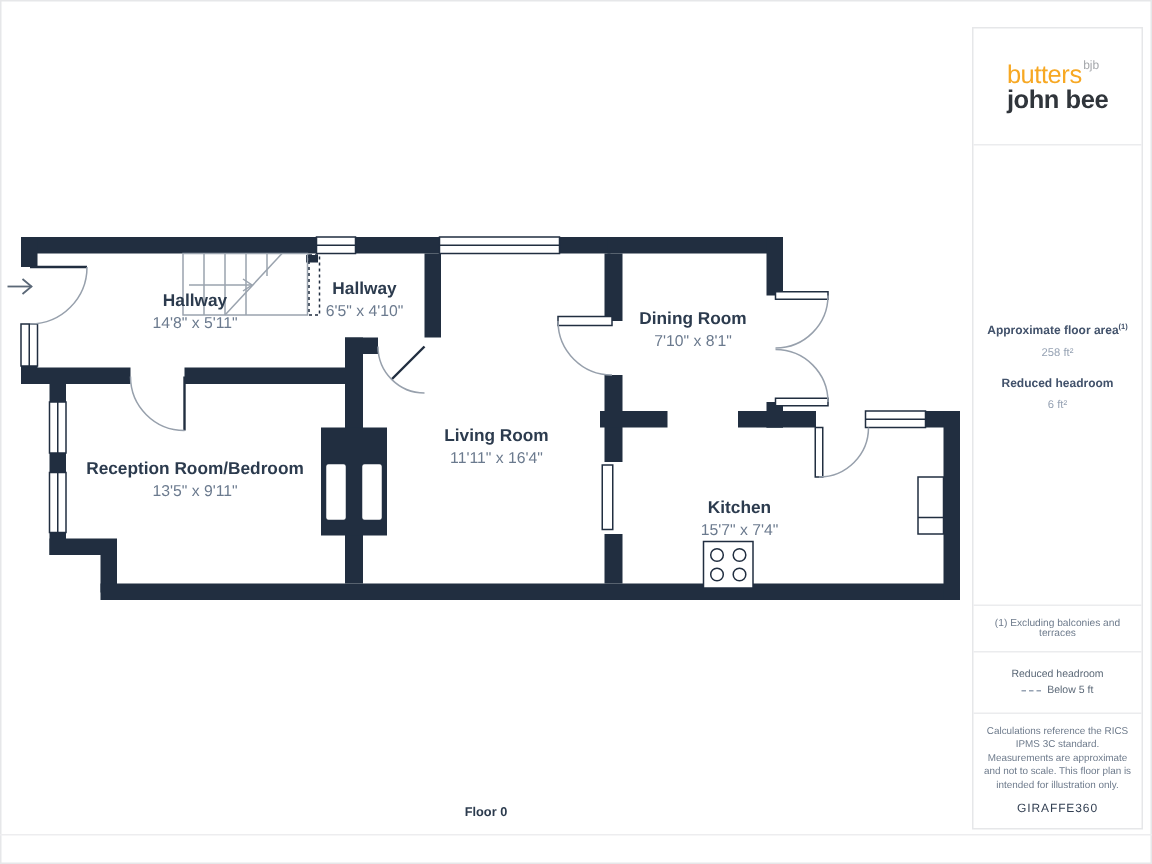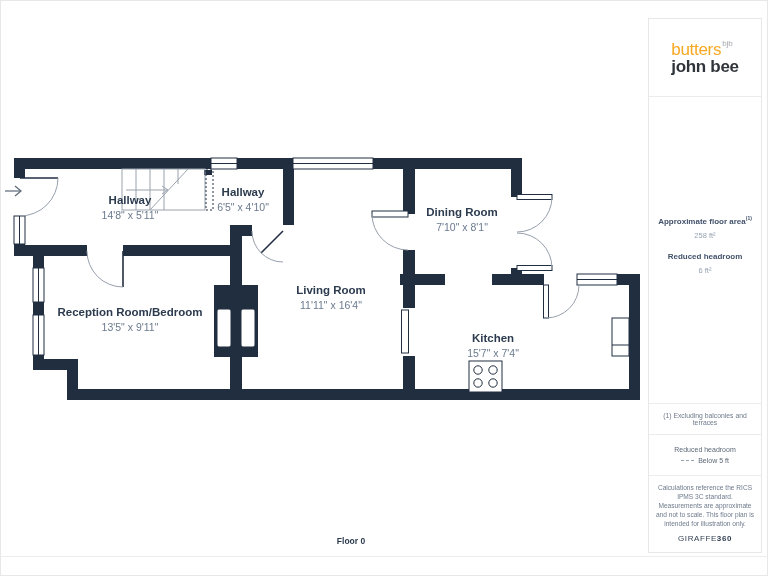--- a/index.html
+++ b/index.html
@@ -20,21 +20,21 @@
   .stairs line,.stairs rect,.stairs path{fill:none;stroke:#9aa3ae;stroke-width:1;}
   .dotted{fill:none;stroke:#212e40;stroke-width:1;stroke-dasharray:2,2;}
   .fixture{fill:#ffffff;stroke:#212e40;stroke-width:1;}
   .fixture-line{stroke:#212e40;stroke-width:1;}
   .room-name{font:bold 11.5px "Liberation Sans",sans-serif;fill:#2c3b4e;text-anchor:middle;}
   .room-dims{font:10.5px "Liberation Sans",sans-serif;fill:#6b7a8e;text-anchor:middle;}
   .nav-arrow{stroke:#5b6877;stroke-width:1.2;fill:none;}
 
   
   .floor-label{position:absolute;left:0;top:536px;width:648px;text-align:center;
-    font-size:8.5px;font-weight:bold;color:#2c3b4e;padding-left:27px;}
+    font-size:8.5px;font-weight:bold;color:#2c3b4e;}
   .bottom-rule{position:absolute;left:0;top:556px;width:768px;border-top:1px solid #ededef;}
 
   
   .sidebar{position:absolute;left:648px;top:18px;width:114px;height:535px;
     background:#fff;border:1px solid #e6e7e9;box-sizing:border-box;
     display:flex;flex-direction:column;}
   .sb-logo{height:77px;border-bottom:1px solid #ebecee;display:flex;
     align-items:center;justify-content:center;flex:none;}
   .logo{text-align:left;line-height:0.95;}
   .logo .butters{color:#f7a823;font-weight:normal;font-size:17px;letter-spacing:-0.3px;}
@@ -50,21 +50,21 @@
     text-align:center;padding:0 4px;}
   .sb-legend{flex:none;height:40px;border-top:1px solid #ebecee;display:flex;
     flex-direction:column;align-items:center;justify-content:center;gap:4px;}
   .legend-title{font-size:7px;color:#5b6877;}
   .legend-row{font-size:7px;color:#5b6877;display:flex;align-items:center;}
   .dash{display:inline-block;width:13px;border-top:1px dashed #97a3b4;margin-right:4px;}
   .sb-foot{flex:none;height:77px;border-top:1px solid #ebecee;text-align:center;
     padding:8px 6px 0 6px;box-sizing:border-box;}
   .disclaimer{margin:0;font-size:6.6px;line-height:1.35;color:#6e7b8c;}
   .giraffe{margin-top:6px;font-size:8px;letter-spacing:0.6px;color:#323f52;}
-  .giraffe b{font-weight:bold;}
+  .giraffe b{font-weight:normal;}
 </style>
 </head>
 <body>
 
 <div class="page">
 
   <svg class="plan" width="768" height="576" viewBox="0 0 768 576">
 
     <g class="walls">
       <rect x="14" y="158" width="197" height="11"></rect>

